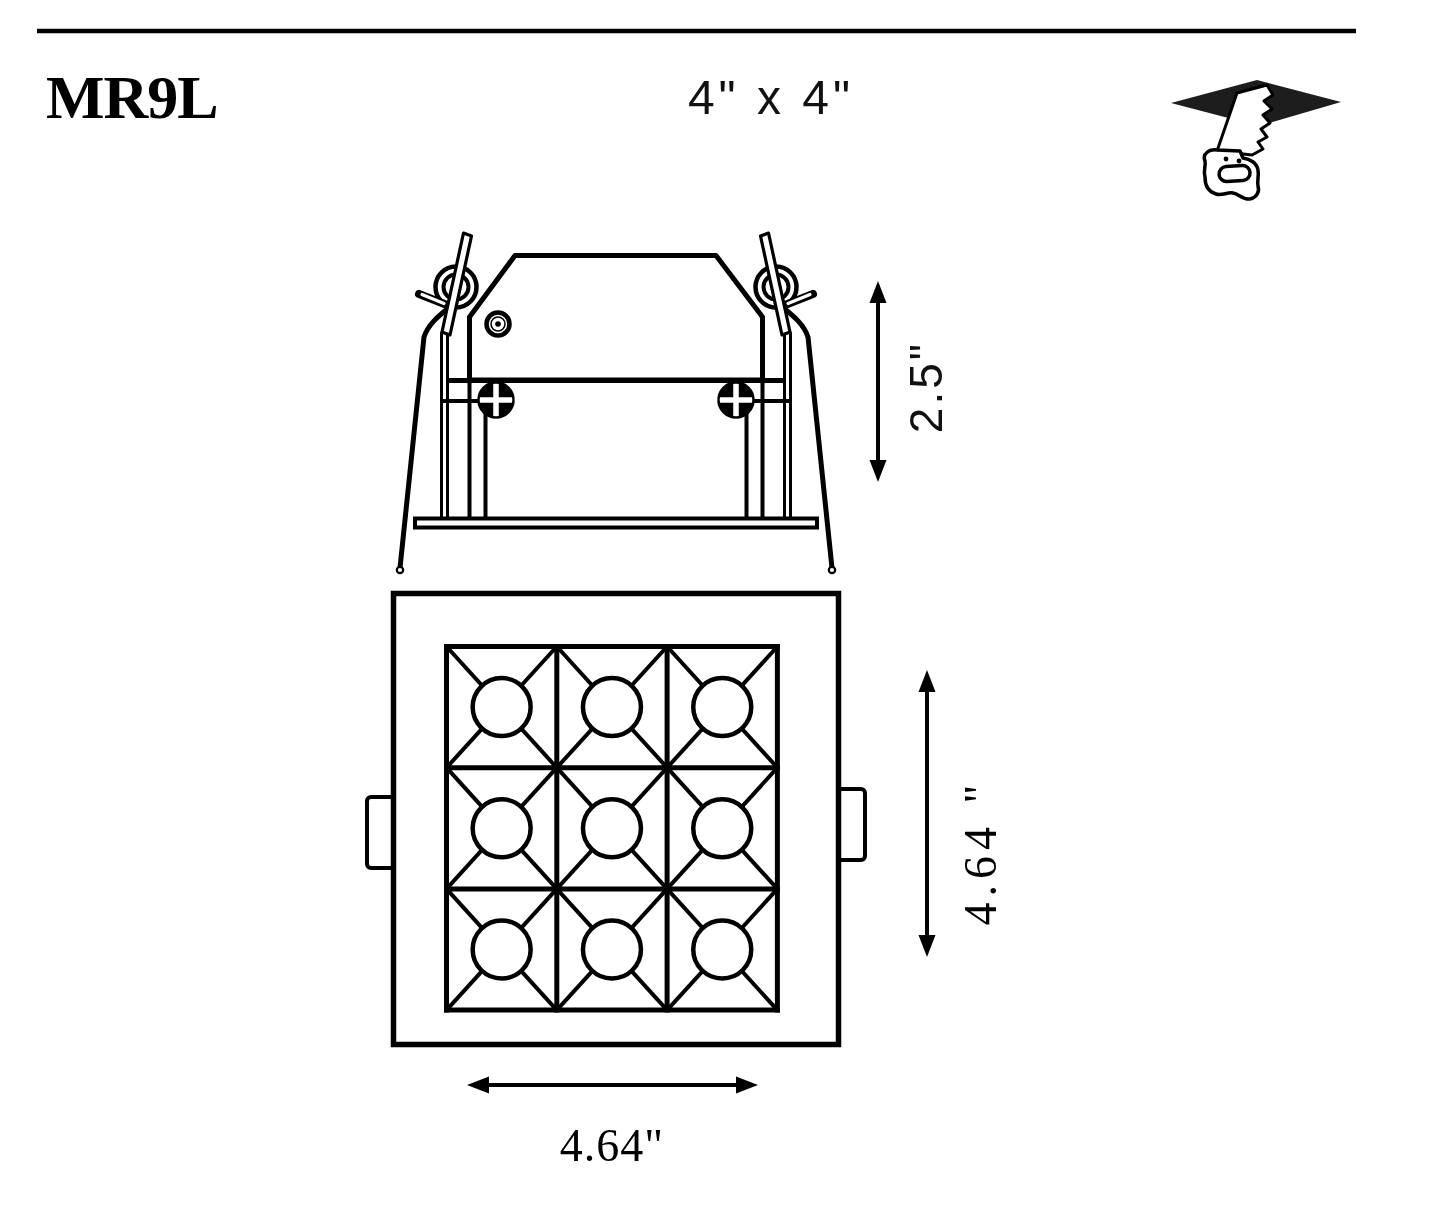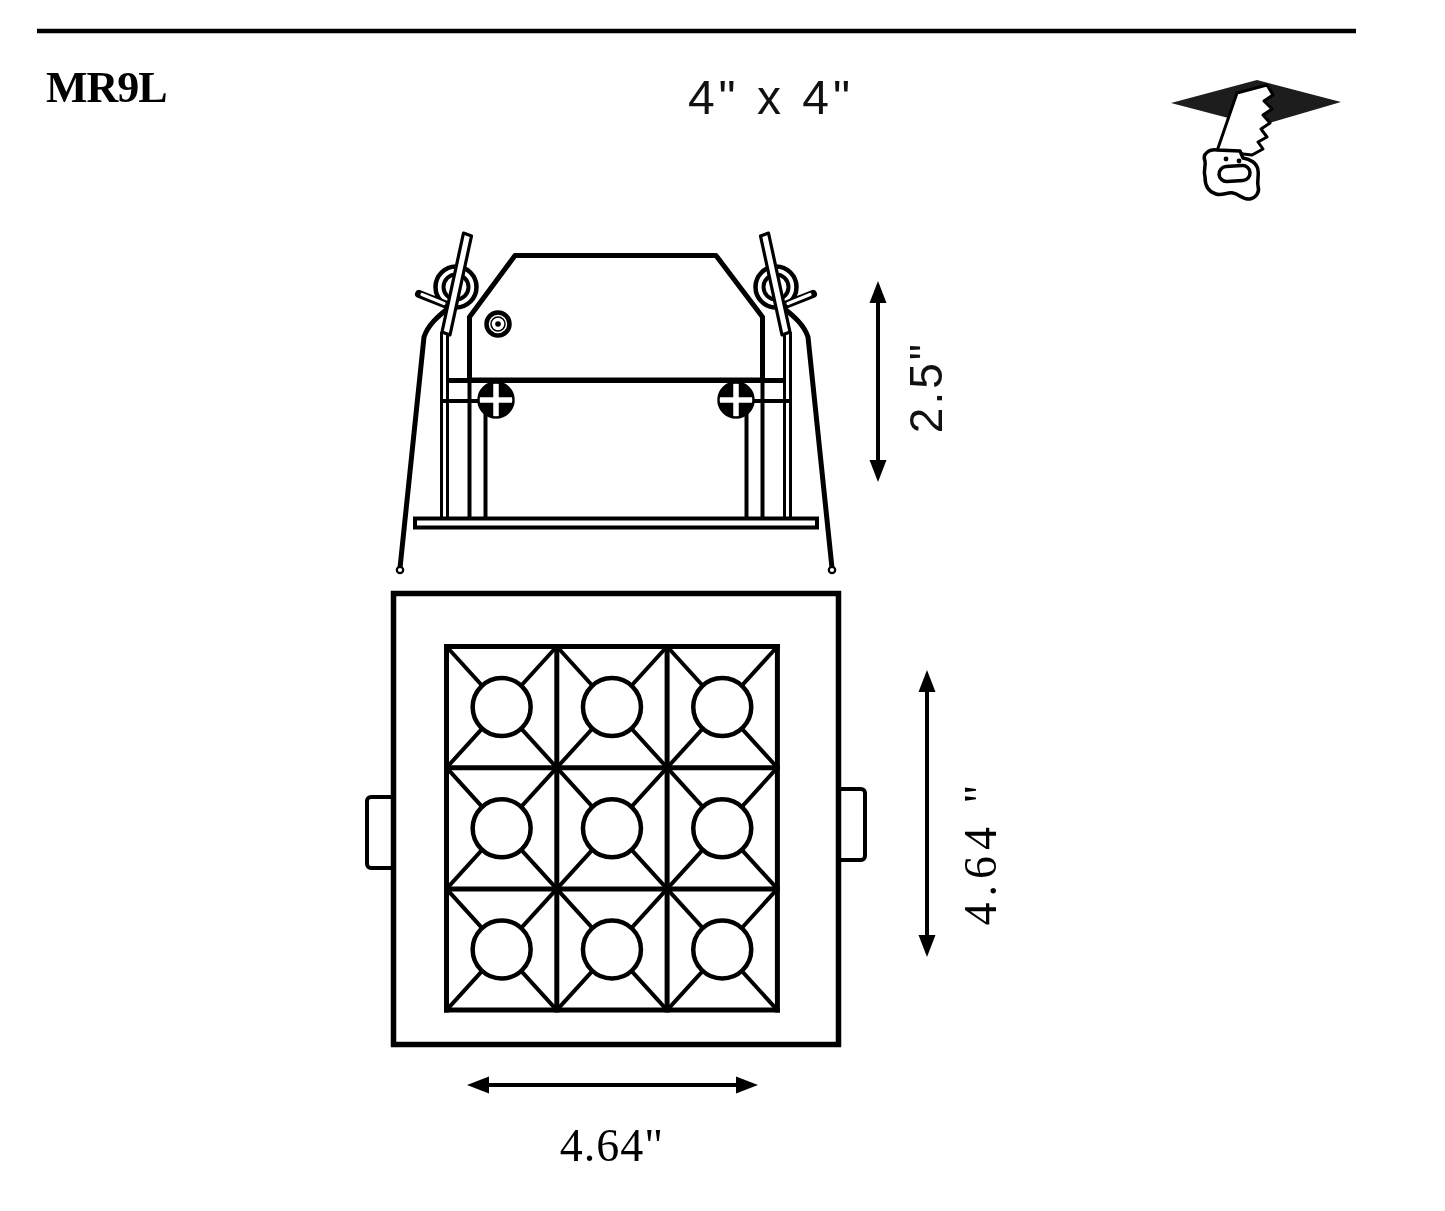--- a/index.html
+++ b/index.html
@@ -8,21 +8,21 @@
     width:1445px;height:1211px;
     background:#fff;
     font-family:"Liberation Serif", serif;
     overflow:hidden;
   }
   .drawing-svg{position:absolute;left:0;top:0;}
   .label{position:absolute;color:#000;white-space:nowrap;}
   .model-title{
     left:46px;top:62px;
     font-family:"Liberation Serif", serif;
-    font-weight:bold;font-size:44px;letter-spacing:-1px;
+    font-weight:bold;font-size:62px;letter-spacing:-1px;
   }
   .size-label{
     left:621px;top:70px;width:300px;text-align:center;
     font-family:"Liberation Sans", sans-serif;
     font-weight:300;font-size:48px;letter-spacing:4px;color:#111;
   }
   .dim-rot{
     transform:translate(-50%,-50%) rotate(-90deg);
   }
   .dim-side-height{

